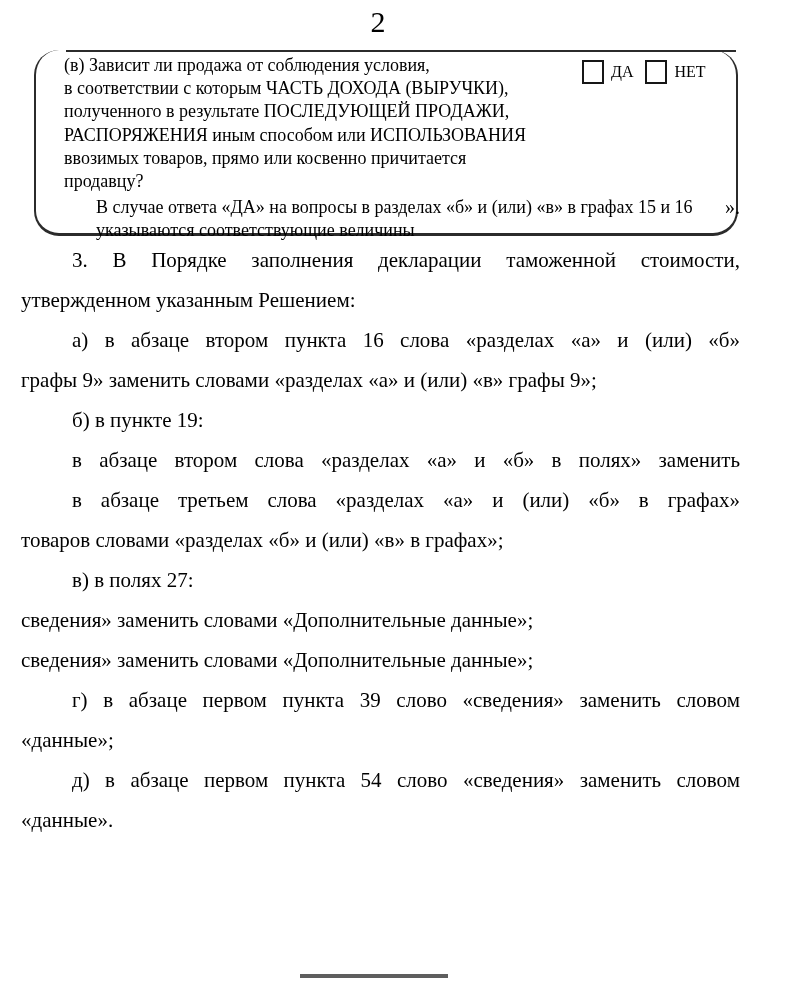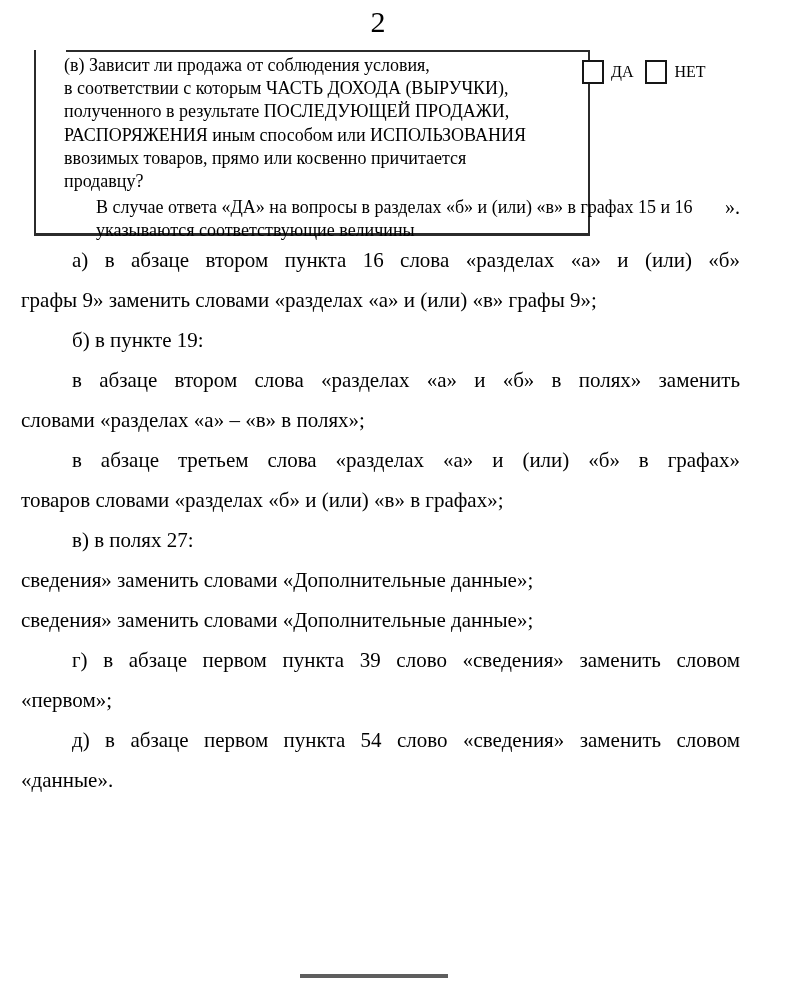--- a/index.html
+++ b/index.html
@@ -15,27 +15,28 @@
 
   
   .page-number {
     position: absolute; top: 7px; left: 361px; width: 34px;
     text-align: center; font-size: 30px; line-height: 30px;
   }
 
   
   .quote-box {
     position: absolute; left: 34px; top: 50px;
-    width: 556px; height: 186px;
+    width: 704px; height: 186px;
     box-sizing: border-box;
     border-left: 2px solid #2b2b2b;
     border-right: 2px solid #2b2b2b;
     border-bottom: 3px solid #2b2b2b;
     padding: 4px 10px 0 28px;
     font-size: 18px;
+    border-radius: 25px;
   }
   
   .quote-box::before {
     content: ""; position: absolute;
     left: 30px; right: 0; top: 0; height: 2px;
     background: #2b2b2b;
   }
   .q-text { line-height: 23.2px; width: 520px; }
   .qline { white-space: nowrap; }
 
@@ -101,46 +102,49 @@
     <div class="note">
       <div class="qline">В случае ответа «ДА» на вопросы в разделах «б» и (или) «в» в графах 15 и 16</div>
       <div class="qline">указываются соответствующие величины</div>
     </div>
 
     <span class="closing-mark">».</span>
   </div>
 
   <div class="body-text">
     <div class="para">
+      <div class="ln fill first">3. В Порядке заполнения декларации таможенной стоимости,</div>
+      <div class="ln end">утвержденном указанным Решением:</div>
+    </div>
+    <div class="para">
       <div class="ln fill first">а) в абзаце втором пункта 16 слова «разделах «а» и (или) «б»</div>
       <div class="ln end">графы 9» заменить словами «разделах «а» и (или) «в» графы 9»;</div>
     </div>
     <div class="para">
       <div class="ln end first">б) в пункте 19:</div>
     </div>
     <div class="para">
       <div class="ln fill first">в абзаце втором слова «разделах «а» и «б» в полях» заменить</div>
-      <div class="ln end">словами «разделах «а» – «в» в полях»;</div>
     </div>
     <div class="para">
       <div class="ln fill first">в абзаце третьем слова «разделах «а» и (или) «б» в графах»</div>
       <div class="ln end">товаров словами «разделах «б» и (или) «в» в графах»;</div>
     </div>
     <div class="para">
       <div class="ln end first">в) в полях 27:</div>
     </div>
     <div class="para">
       <div class="ln end">сведения» заменить словами «Дополнительные данные»;</div>
     </div>
     <div class="para">
       <div class="ln end">сведения» заменить словами «Дополнительные данные»;</div>
     </div>
     <div class="para">
       <div class="ln fill first">г) в абзаце первом пункта 39 слово «сведения» заменить словом</div>
-      <div class="ln end">«первом»;</div>
+      <div class="ln end">«данные»;</div>
     </div>
     <div class="para">
       <div class="ln fill first">д) в абзаце первом пункта 54 слово «сведения» заменить словом</div>
       <div class="ln end">«данные».</div>
     </div>
   </div>
 
   <div class="footnote-rule"></div>
 
 </div>

